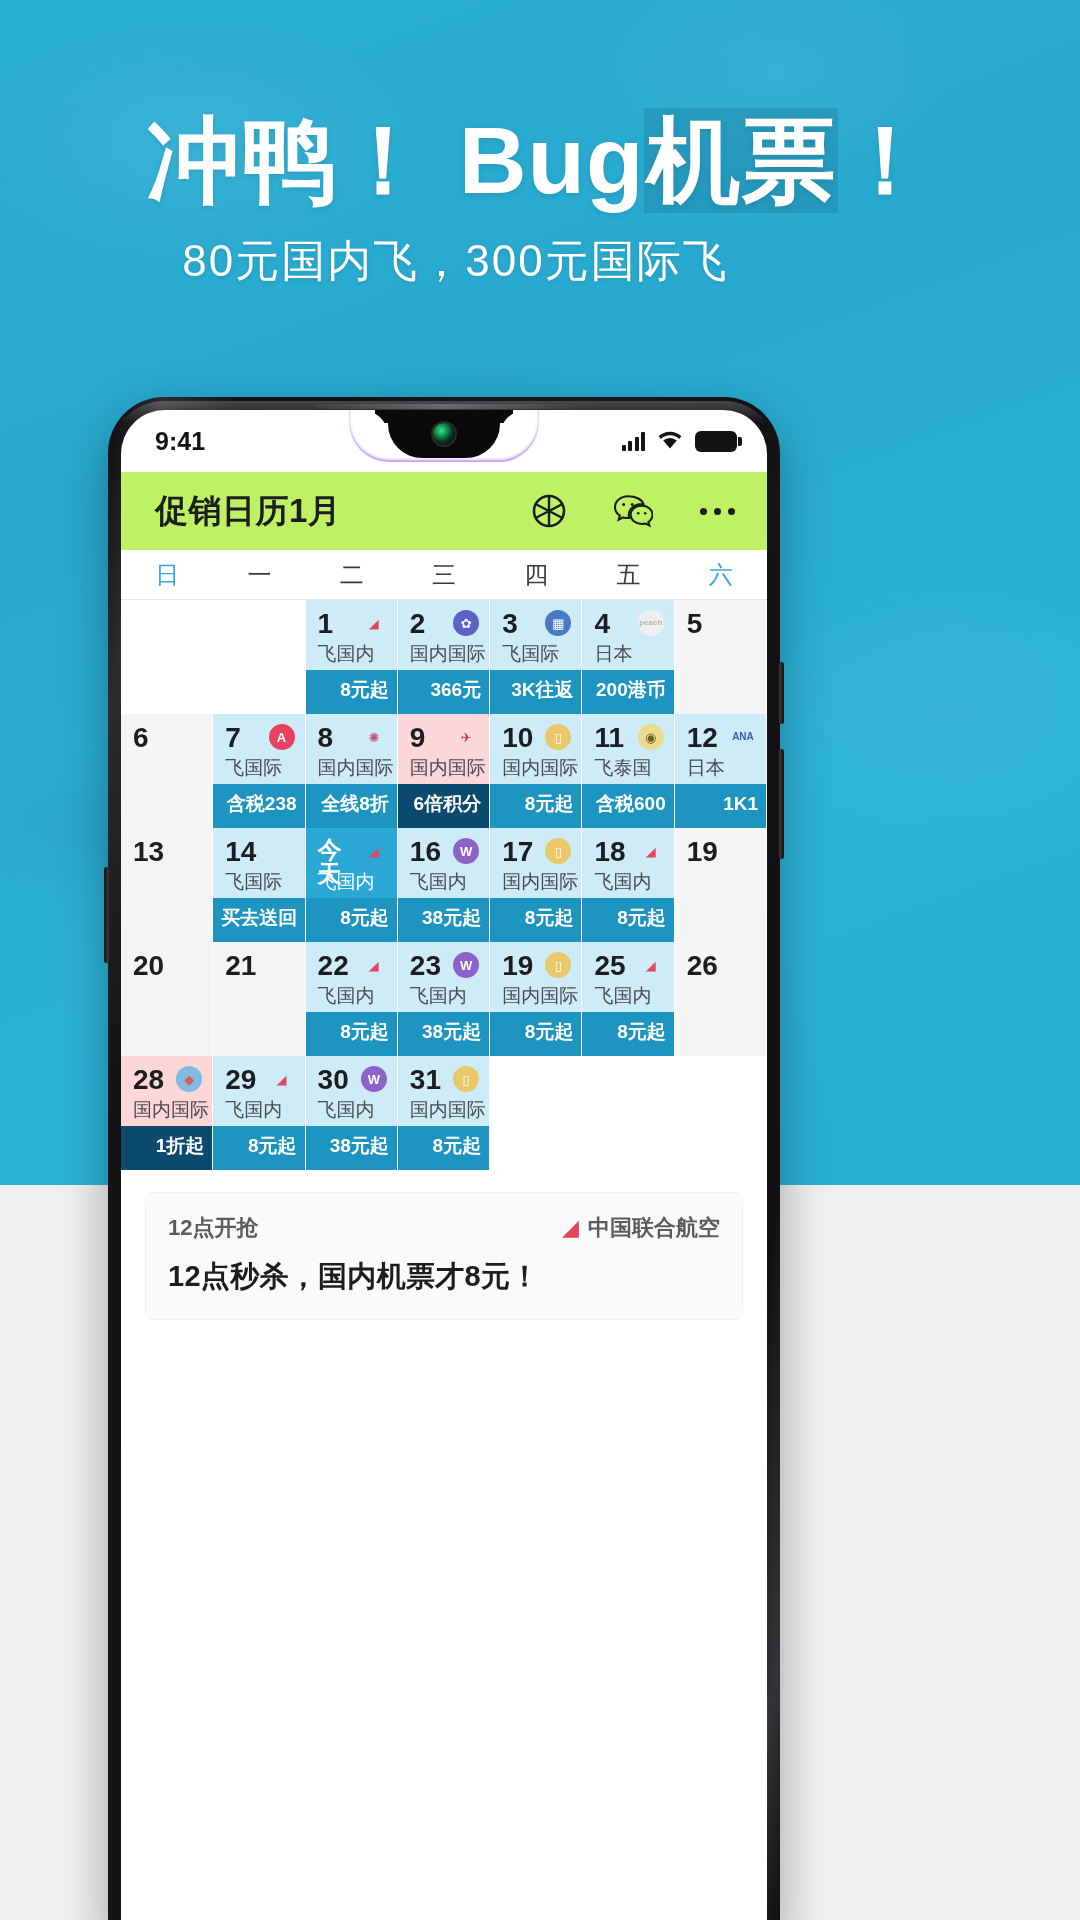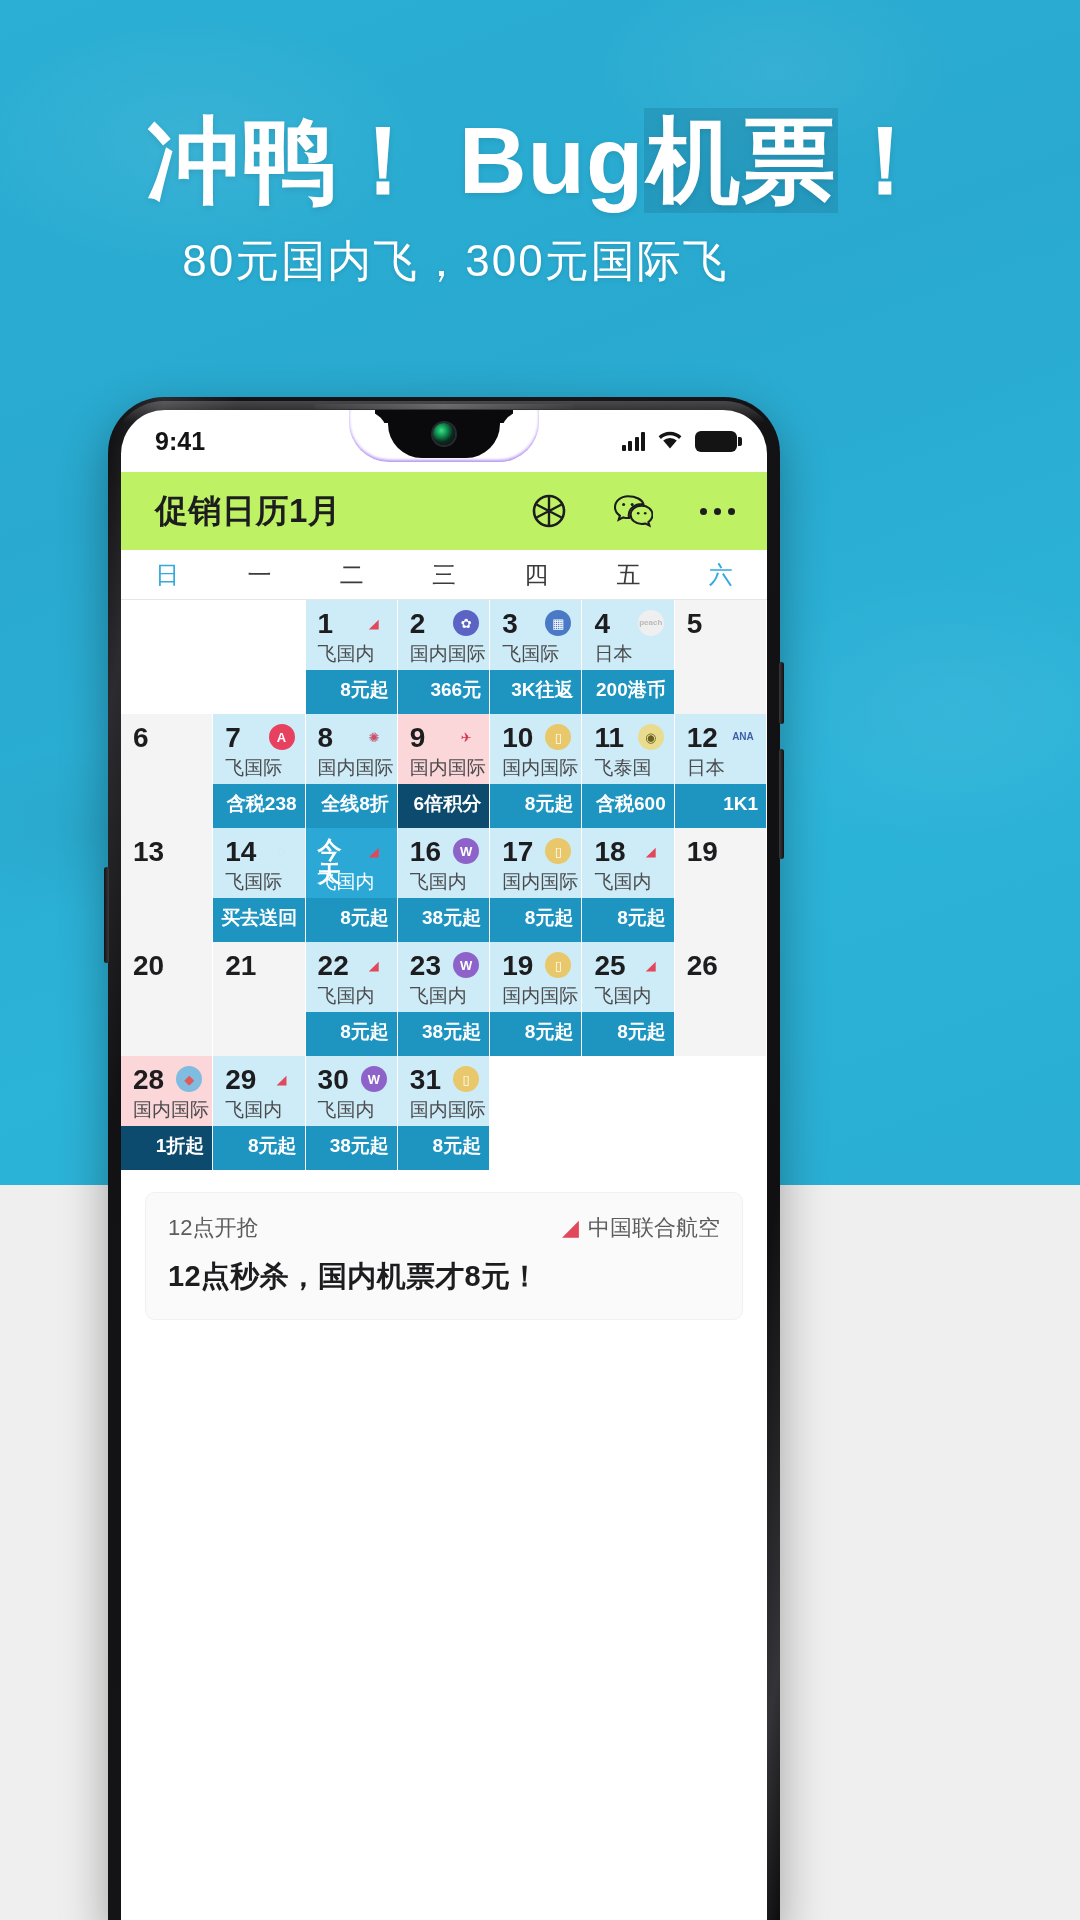--- a/index.html
+++ b/index.html
@@ -215,20 +215,21 @@
     background:#fff;
   }
   .list-wrap{ background:#fff; padding:0 24px 24px; }
   .promo-card{
     background:#fafafa; border:1px solid #f0f0f0; border-radius:10px;
     padding:20px 22px 22px; margin-bottom:22px;
   }
   .promo-head{
     display:flex; align-items:flex-end; justify-content:space-between;
     margin-bottom:14px;
+    font-weight:bold;
   }
   .promo-time{ font-size:22px; color:#5c5c5e; }
   .promo-airline{ display:flex; align-items:center; gap:9px; font-size:22px; color:#5c5c5e; }
   .promo-title{ font-size:29px; color:#1d1d1f; font-weight:bold; letter-spacing:.3px; }
 </style>
 </head>
 <body>
 
 <div class="banner">
   <div class="tex"></div>

